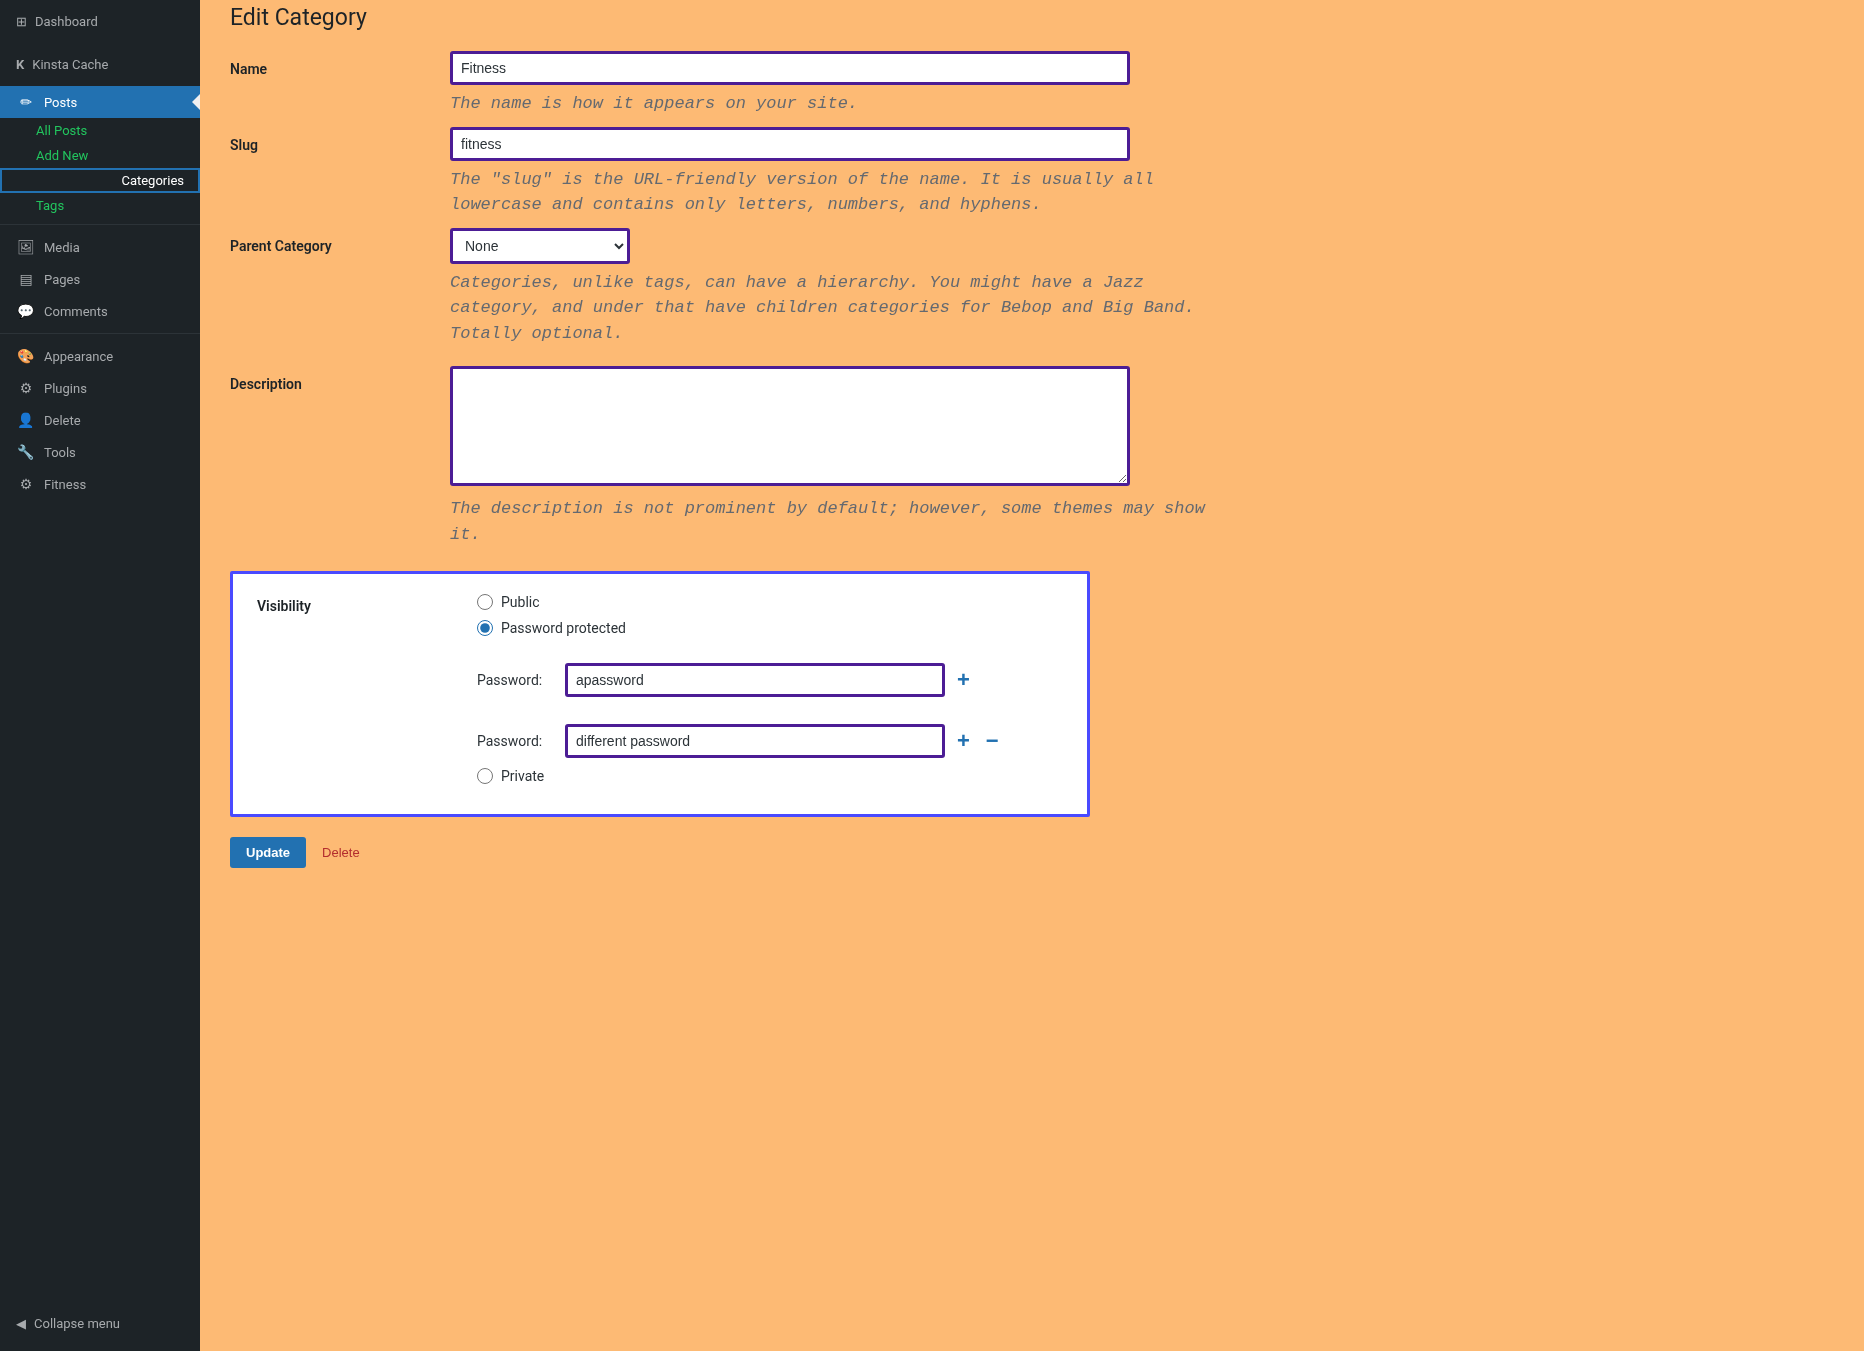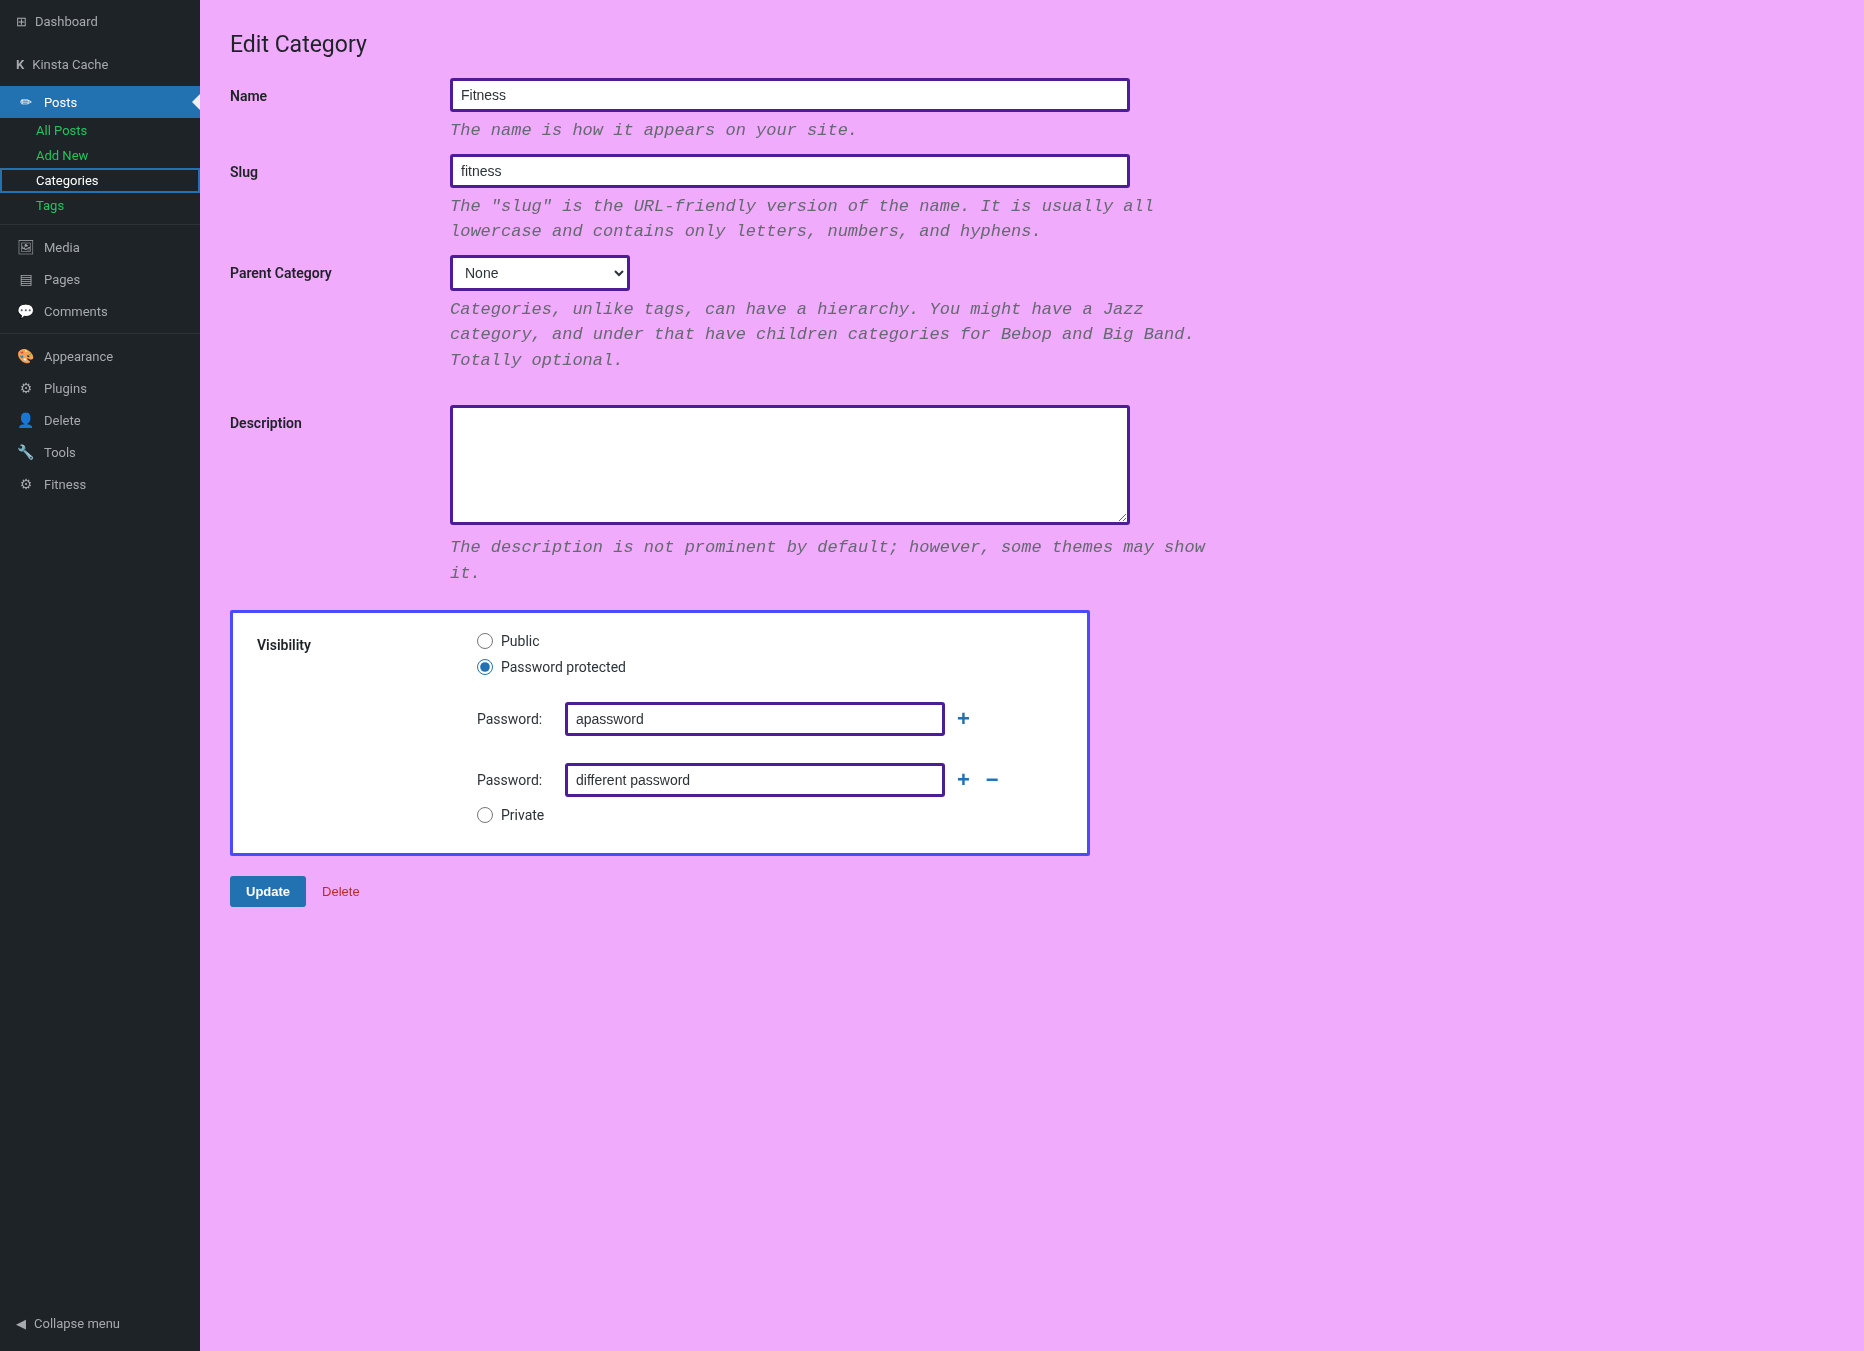--- a/index.html
+++ b/index.html
@@ -36,35 +36,36 @@
       display: block;
       padding: 5px 16px 5px 36px;
       color: #22c55e;
       cursor: pointer;
       text-decoration: none;
     }
     .sidebar-sub-item.active-sub {
       color: #fff;
       border: 2px solid #2271b1;
       padding: 3px 14px 3px 34px;
+      text-align: right;
     }
     .sidebar-divider { height: 1px; background: #2c3338; margin: 6px 0; }
     .collapse-menu {
       display: flex; align-items: center; gap: 8px;
       padding: 10px 16px;
       color: #a7aaad;
       cursor: pointer;
       margin-top: auto;
     }
 
     
     #main {
       flex: 1;
-      padding: 31px 30px;
-      background: #f0abfc;
+      padding: 4px 30px;
+      background: #fdba74;
     }
     .page-title {
       font-size: 23px;
       font-weight: 400;
       color: #1d2327;
       margin-bottom: 20px;
     }
     input[type="text"], textarea, select {
       border: 3px solid #4c1d95;
       border-radius: 3px;
@@ -254,21 +255,21 @@
   </div>
 
   <div class="form-row-wrapper">
     <div class="label-col">Slug</div>
     <div class="field-col">
       <input type="text" class="wide" value="fitness" style="">
       <div class="field-description">The "slug" is the URL-friendly version of the name. It is usually all lowercase and contains only letters, numbers, and hyphens.</div>
     </div>
   </div>
 
-  <div class="form-row-wrapper" style="margin-bottom:32px;">
+  <div class="form-row-wrapper" style="margin-bottom:20px;">
     <div class="label-col">Parent Category</div>
     <div class="field-col">
       <select>
         <option>None</option>
       </select>
       <div class="field-description">Categories, unlike tags, can have a hierarchy. You might have a Jazz category, and under that have children categories for Bebop and Big Band. Totally optional.</div>
     </div>
   </div>
 
   <div class="form-row-wrapper" style="margin-bottom:24px;">

